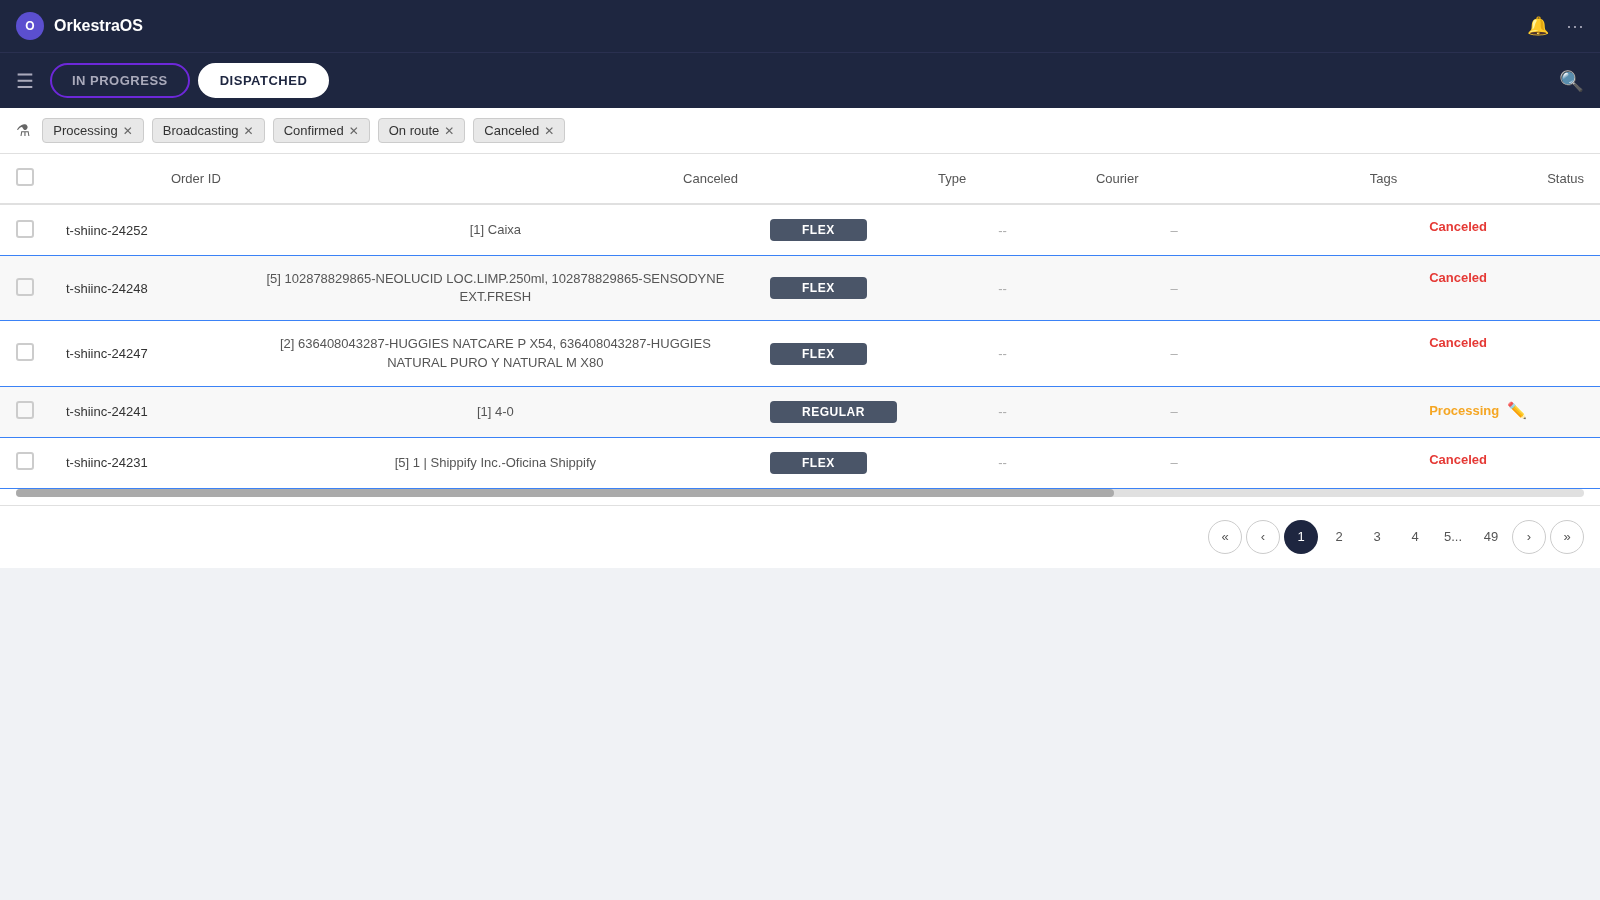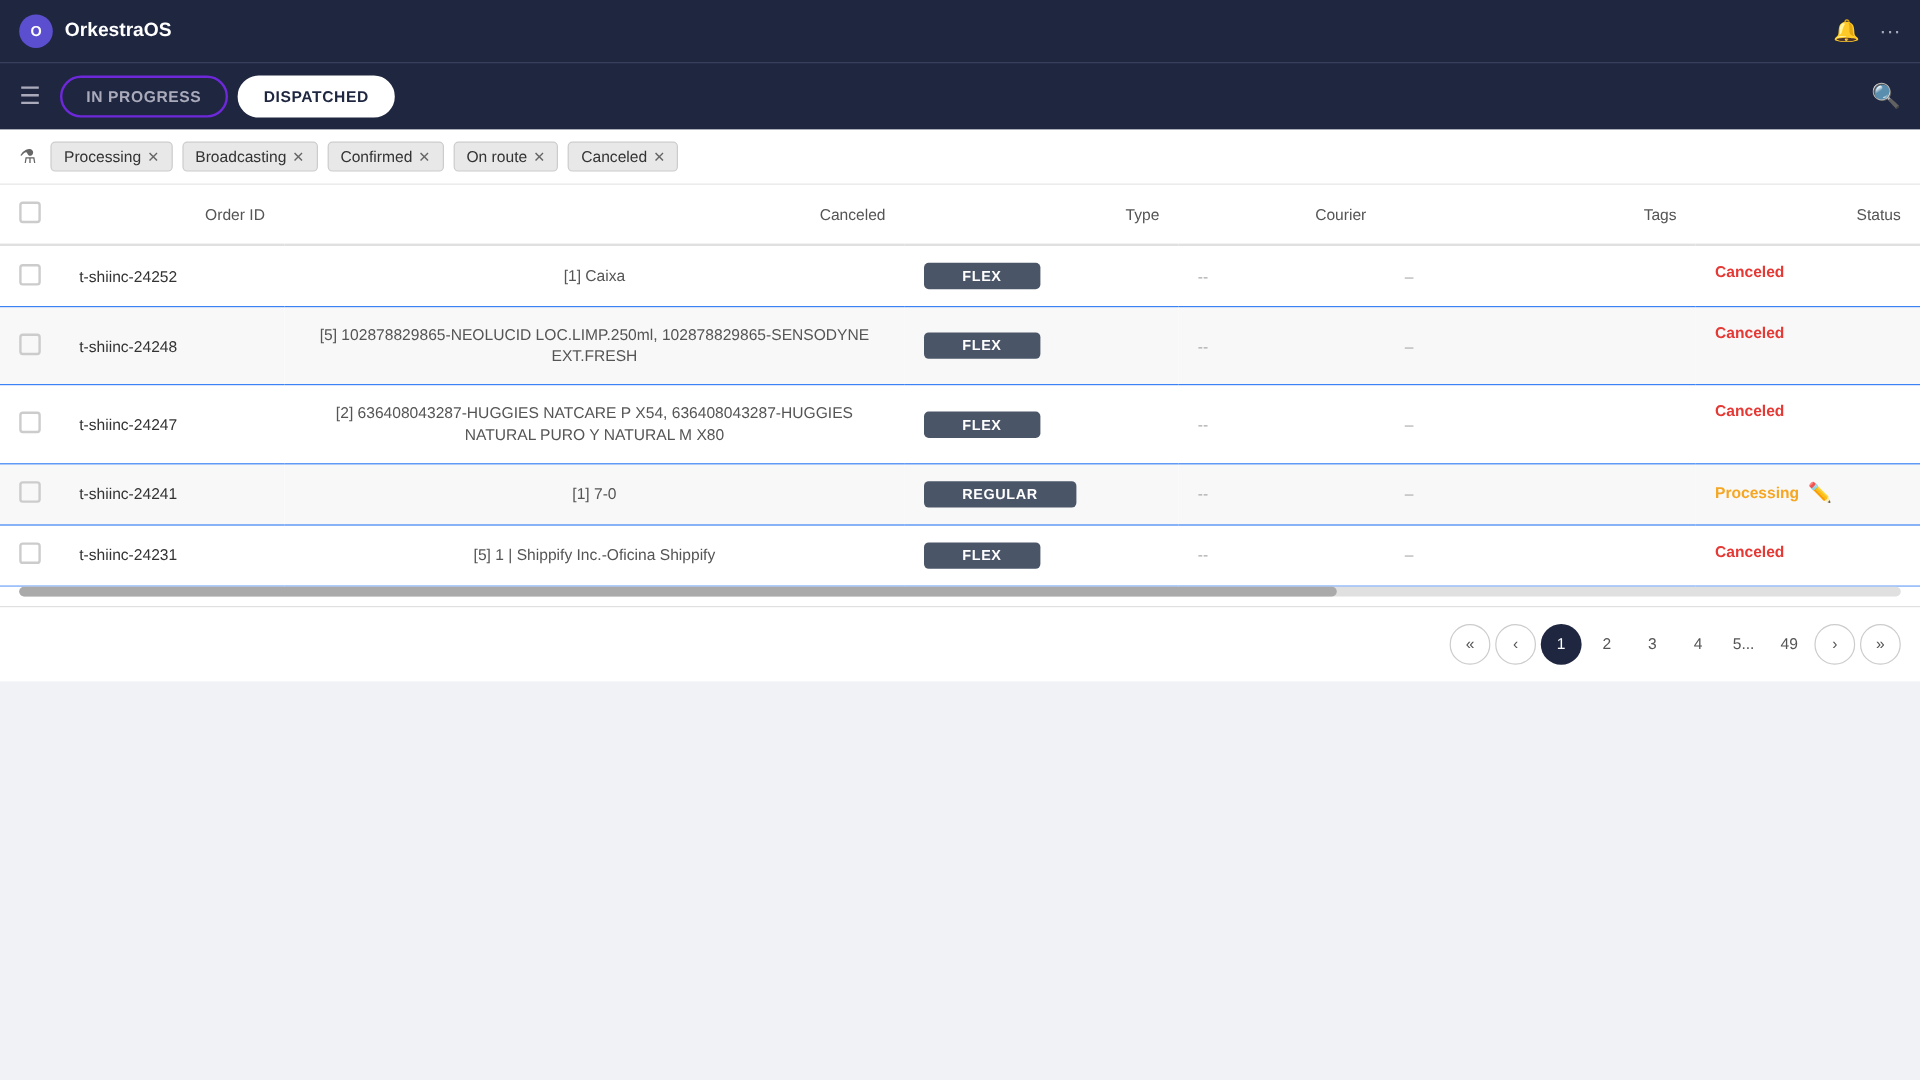--- a/index.html
+++ b/index.html
@@ -279,21 +279,21 @@
     <td style="display:flex;align-items:center;gap:8px;">
       <span class="status-canceled">Canceled</span>
 
     </td>
   </tr>
         <tr>
     <td class="checkbox-cell">
       <span class="checkbox"></span>
     </td>
     <td class="order-id">t-shiinc-24241</td>
-    <td class="packages-cell">[1] 7-0</td>
+    <td class="packages-cell">[1] 4-0</td>
     <td>
       <span class="type-badge">REGULAR</span>
     </td>
     <td class="courier-cell">--</td>
     <td class="tags-cell">–</td>
     <td style="display:flex;align-items:center;gap:8px;">
       <span class="status-processing">Processing</span>
       <span class="action-icon">✏️</span>
     </td>
   </tr>

